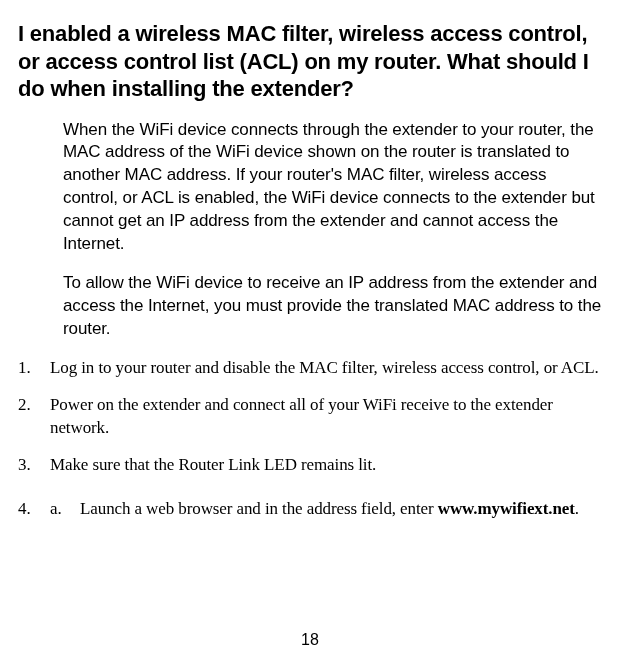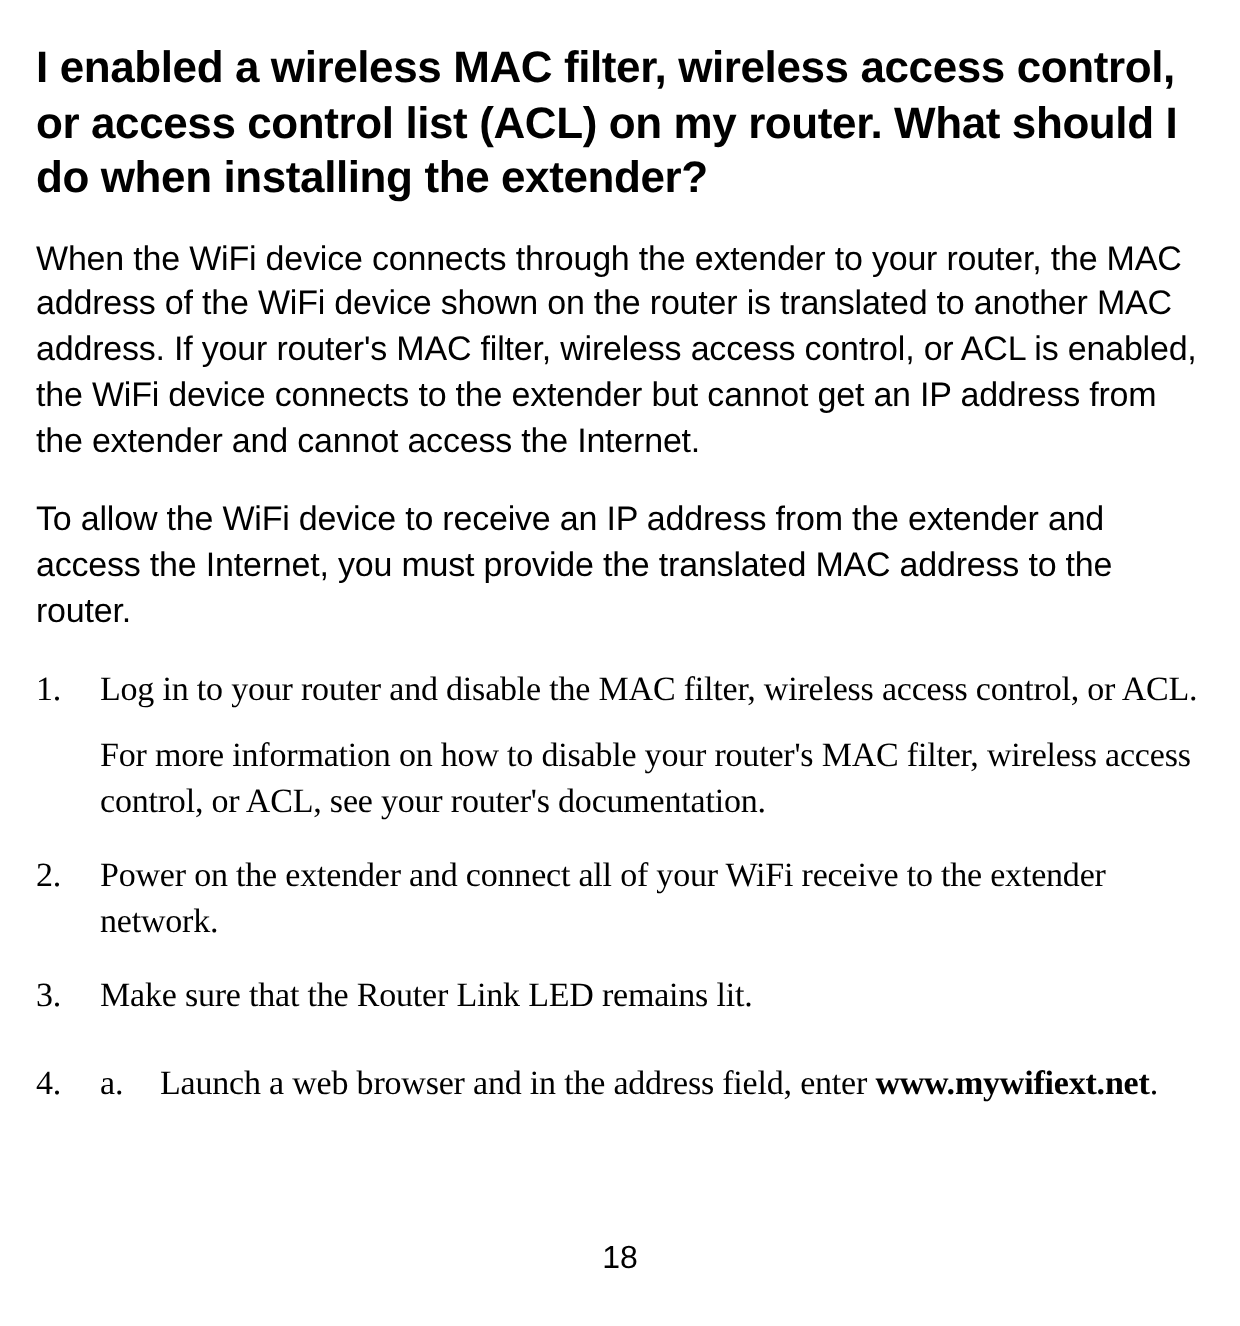--- a/index.html
+++ b/index.html
@@ -21,20 +21,21 @@
       font-size: 22px;
       line-height: 1.25;
       margin-bottom: 16px;
       letter-spacing: -0.2px;
     }
     .paragraph {
       font-size: 17px;
       line-height: 1.35;
       margin-bottom: 16px;
       letter-spacing: -0.1px;
+      margin-left: 45px;
     }
     ol.numbered {
       list-style: none;
       counter-reset: item;
       padding-left: 0;
       font-family: Liberation Serif, serif;
     }
     ol.numbered > li {
       counter-increment: item;
       font-size: 17px;
@@ -71,40 +72,39 @@
       content: counter(letter, lower-alpha) ".";
       position: absolute;
       left: 0;
       top: 0;
     }
     .bold-inline {
       font-weight: bold;
     }
     .page-number {
       position: absolute;
-      bottom: 24px;
+      bottom: 14px;
       left: 50%;
       transform: translateX(-50%);
       font-size: 16px;
       text-align: center;
     }
   </style>
 </head>
 <body>
 
 <div class="heading">I enabled a wireless MAC filter, wireless access control, or access control list (ACL) on my router. What should I do when installing the extender?</div>
 
 <div class="paragraph">When the WiFi device connects through the extender to your router, the MAC address of the WiFi device shown on the router is translated to another MAC address. If your router's MAC filter, wireless access control, or ACL is enabled, the WiFi device connects to the extender but cannot get an IP address from the extender and cannot access the Internet.</div>
 
 <div class="paragraph">To allow the WiFi device to receive an IP address from the extender and access the Internet, you must provide the translated MAC address to the router.</div>
 
 <ol class="numbered">
   <li>
     <span>Log in to your router and disable the MAC filter, wireless access control, or ACL.</span>
-    <div class="sub-paragraph">For more information on how to disable your router's MAC filter, wireless access control, or ACL, see your router's documentation.</div>
   </li>
   <li>
     <span>Power on the extender and connect all of your WiFi receive to the extender network.</span>
   </li>
   <li>
     <span>Make sure that the Router Link LED remains lit.</span>
   </li>
   <li>
     <ol class="lettered">
       <li>

